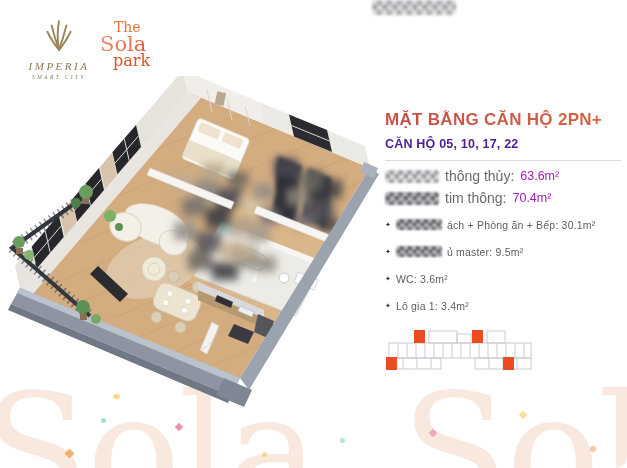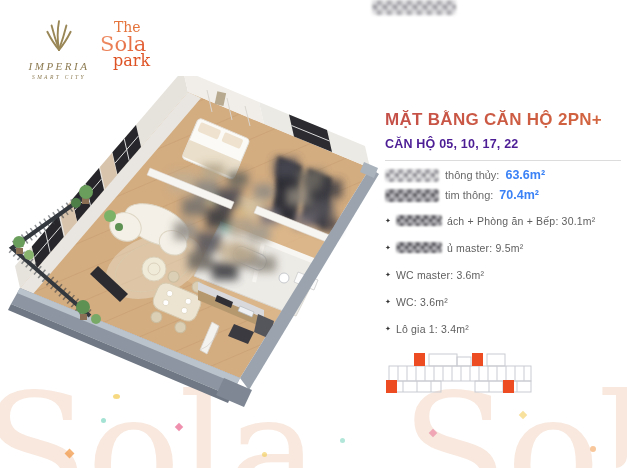--- a/index.html
+++ b/index.html
@@ -16,22 +16,22 @@
   .logo-sola .spark{display:block;font-size:16px;margin-left:13px;margin-top:-2px;color:#de5325;}
   
   .plan{position:absolute;left:2px;top:76px;width:384px;height:338px;z-index:2;}
   
   .info{position:absolute;left:385px;top:110px;width:240px;z-index:3;}
   .title{font-size:17px;font-weight:700;letter-spacing:.3px;
          background:linear-gradient(90deg,#c44f48,#d4673e);-webkit-background-clip:text;background-clip:text;color:transparent;}
   .subtitle{font-size:12.5px;font-weight:700;color:#4c1d95;letter-spacing:.2px;margin-top:7px;}
   .divider{height:1px;background:#dcdcdc;margin:9px 0 7px 0;width:236px;}
   .arearow{display:flex;align-items:center;gap:6px;margin:6px 0;}
-  .alabel{font-size:11px;color:#6a6a6a;}
-  .avalue{font-size:12.5px;color:#3b82f6;font-weight:700;}
+  .alabel{font-size:14px;color:#6a6a6a;}
+  .avalue{font-size:12.5px;color:#a21caf;font-weight:400;}
   .blob{display:inline-block;width:54px;height:13px;border-radius:3px;filter:blur(.8px);
         background-image:linear-gradient(45deg,#8e8e93 25%,transparent 25%,transparent 75%,#7c7c81 75%),
                          linear-gradient(45deg,#5a5a60 25%,#b7b7bb 25%,#b7b7bb 75%,#444449 75%);
         background-size:9px 9px;background-position:0 0,4.5px 4.5px;}
   .blob.lt{background-image:linear-gradient(45deg,#b9b9bd 25%,transparent 25%,transparent 75%,#a8a8ad 75%),
                             linear-gradient(45deg,#8e8e94 25%,#dedee0 25%,#dedee0 75%,#77777d 75%);}
   .blob-sm{display:inline-block;width:46px;height:11px;border-radius:3px;filter:blur(.8px);
         background-image:linear-gradient(45deg,#8e8e93 25%,transparent 25%,transparent 75%,#7c7c81 75%),
                          linear-gradient(45deg,#55555b 25%,#b2b2b6 25%,#b2b2b6 75%,#404046 75%);
         background-size:8px 8px;background-position:0 0,4px 4px;}
@@ -299,24 +299,20 @@
         <span class="blob-sm"></span>
         <span class="dtext">ách + Phòng ăn + Bếp: 30.1m²</span>
       </div>
       <div class="detail">
         <span class="bullet">✦</span>
         <span class="blob-sm"></span>
         <span class="dtext">ủ master: 9.5m²</span>
       </div>
       <div class="detail">
         <span class="bullet">✦</span>
-        <span class="dtext">WC master: 3.6m²</span>
-      </div>
-      <div class="detail">
-        <span class="bullet">✦</span>
         <span class="dtext">WC: 3.6m²</span>
       </div>
       <div class="detail">
         <span class="bullet">✦</span>
         <span class="dtext">Lô gia 1: 3.4m²</span>
       </div>
     </div>
 
     <div class="keyplan">
       <svg width="170" height="50" viewBox="0 0 170 50">

